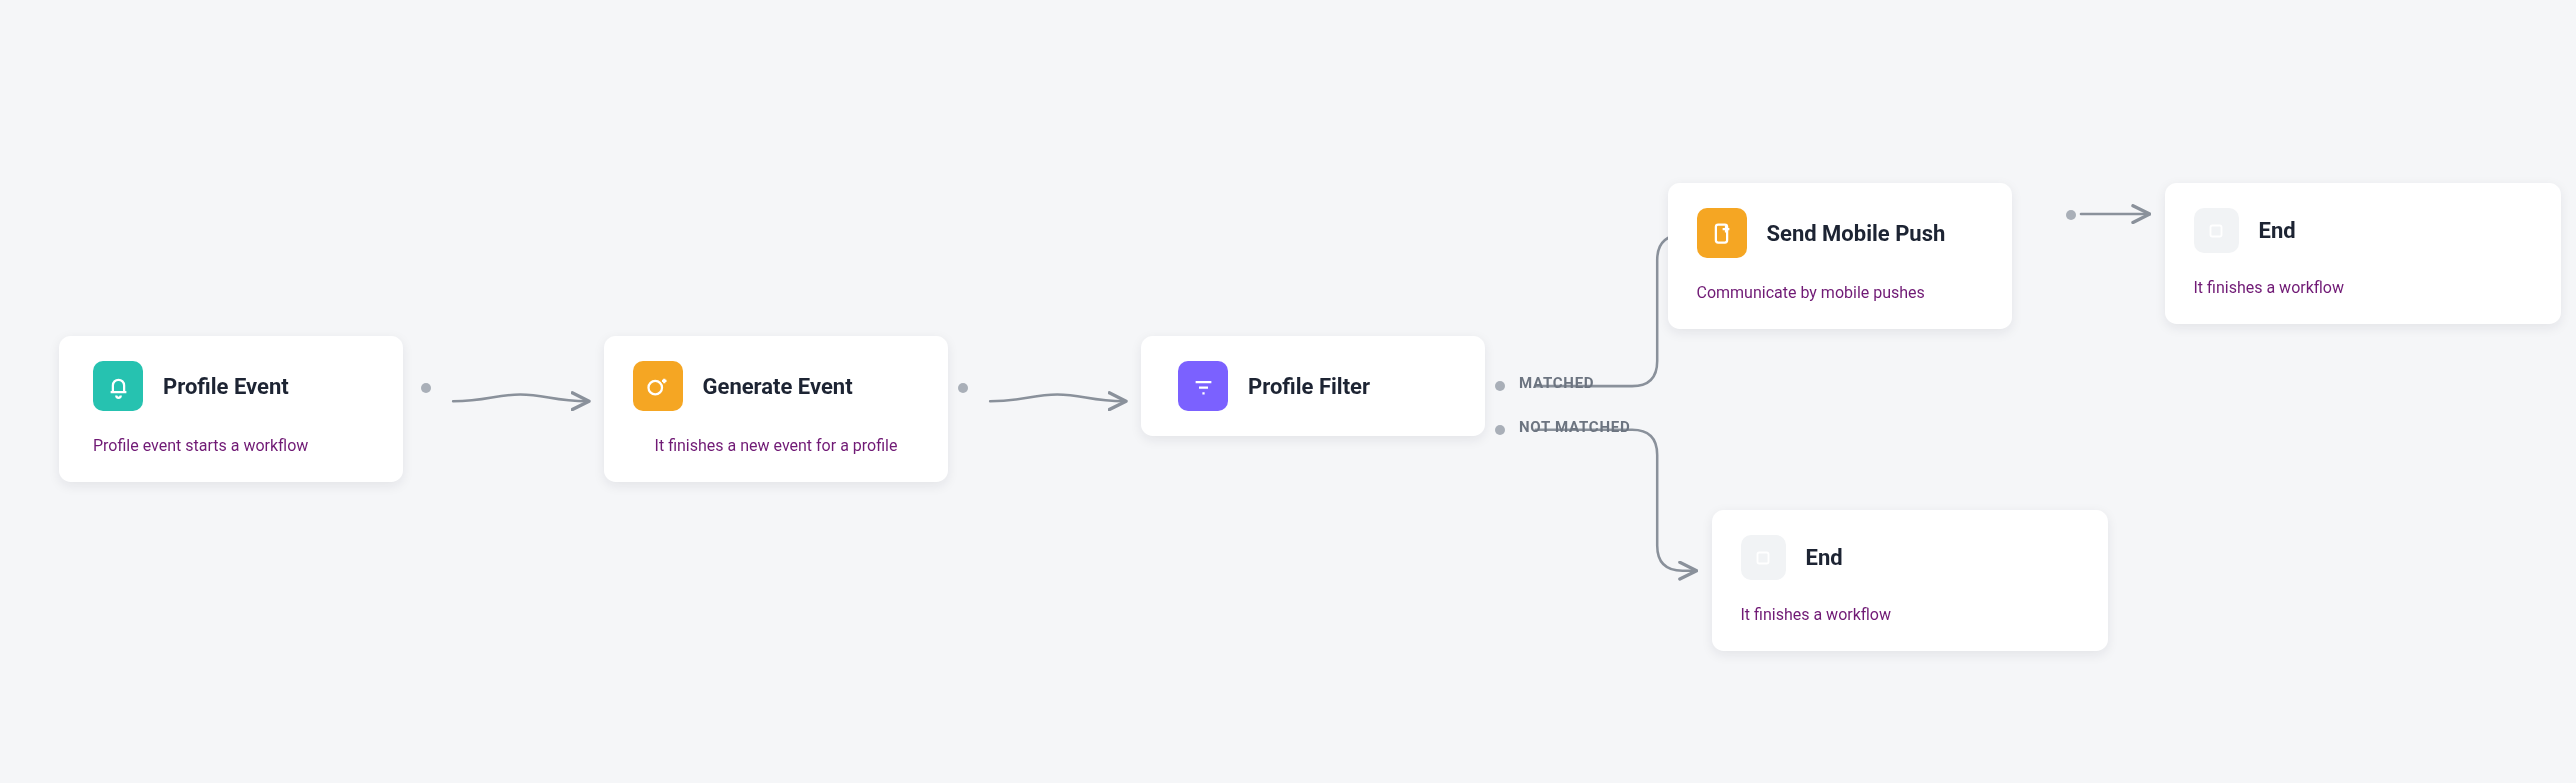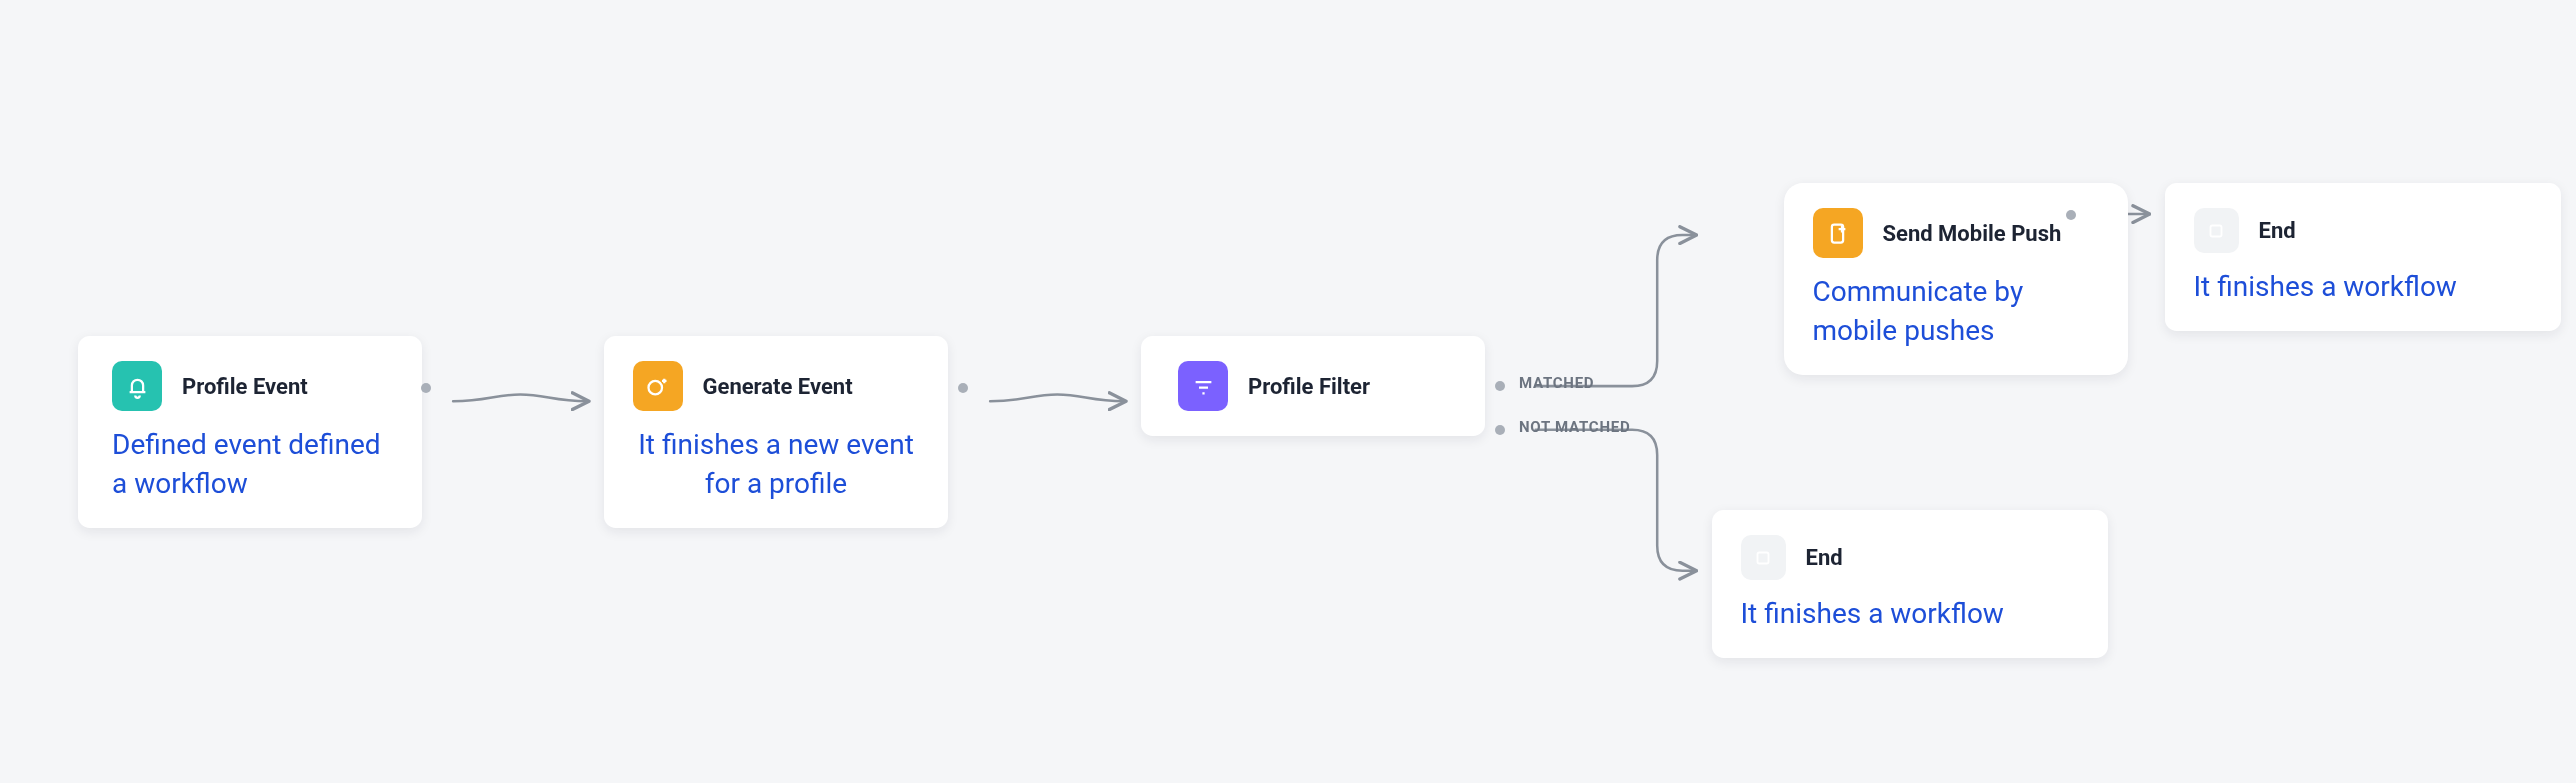--- a/index.html
+++ b/index.html
@@ -52,24 +52,24 @@
     stroke: #ffffff;
     fill: none;
     stroke-width: 2;
   }
   .node .title {
     font-size: 22px;
     font-weight: 700;
     color: #1d2433;
   }
   .node .desc {
-    margin-top: 14px;
-    font-size: 28px;
+    margin-top: 24px;
+    font-size: 16px;
     line-height: 1.4;
-    color: #1d4ed8;
+    color: #701a75;
   }
   .port-dot {
     position: absolute;
     width: 10px;
     height: 10px;
     border-radius: 50%;
     background: #a9afb8;
   }
   .branch-label {
     position: absolute;
@@ -106,30 +106,30 @@
       <path d="M 1180 478 C 1220 478, 1230 470, 1260 470 C 1290 470, 1300 478, 1340 478" marker-end="url(#arrow)"></path>
 
       <path d="M 1830 460 L 1945 460 Q 1975 460 1975 430 L 1975 310 Q 1975 280 2005 280 L 2020 280" marker-end="url(#arrow)"></path>
 
       <path d="M 1830 512 L 1945 512 Q 1975 512 1975 542 L 1975 650 Q 1975 680 2005 680 L 2020 680" marker-end="url(#arrow)"></path>
 
       <path d="M 2480 255 L 2560 255" marker-end="url(#arrow)"></path>
     </g>
   </svg>
 
-  <div class="node" style="left:78px; top:336px;padding-left:34px;">
+  <div class="node" style="left:59px; top:336px;padding-left:34px;">
     <div class="head">
       <div class="icon-box ic-teal">
         <svg viewBox="0 0 24 24">
             <path d="M7 17 V11 a5 5 0 0 1 10 0 V17 M5 17 H19 M10 20 a2 2 0 0 0 4 0"></path>
           </svg>
       </div>
       <div class="title">Profile Event</div>
     </div>
-    <div class="desc">Defined event defined a workflow</div>
+    <div class="desc">Profile event starts a workflow</div>
   </div>
   <div class="port-dot" style="left:421px; top:383px;"></div>
 
   <div class="node" style="left:604px; top:336px;text-align:center;">
     <div class="head">
       <div class="icon-box ic-orange">
         <svg viewBox="0 0 24 24">
             <circle cx="10" cy="13" r="6"></circle>
             <path d="M16 7 h4 M18 5 v4"></path>
           </svg>
@@ -148,21 +148,21 @@
           </svg>
       </div>
       <div class="title">Profile Filter</div>
     </div>
   </div>
   <div class="port-dot" style="left:1495px; top:381px;"></div>
   <div class="port-dot" style="left:1495px; top:425px;"></div>
   <div class="branch-label" style="left:1519px; top:374px;">MATCHED</div>
   <div class="branch-label" style="left:1519px; top:418px;text-align:right;">NOT MATCHED</div>
 
-  <div class="node" style="left:1784px; top:183px;border-radius:19px;">
+  <div class="node" style="left:1668px; top:183px;">
     <div class="head">
       <div class="icon-box ic-orange">
         <svg viewBox="0 0 24 24">
             <rect x="7" y="4" width="10" height="16" rx="2"></rect>
             <path d="M13 8 h6 M16 5 v6"></path>
           </svg>
       </div>
       <div class="title">Send Mobile Push</div>
     </div>
     <div class="desc">Communicate by mobile pushes</div>

